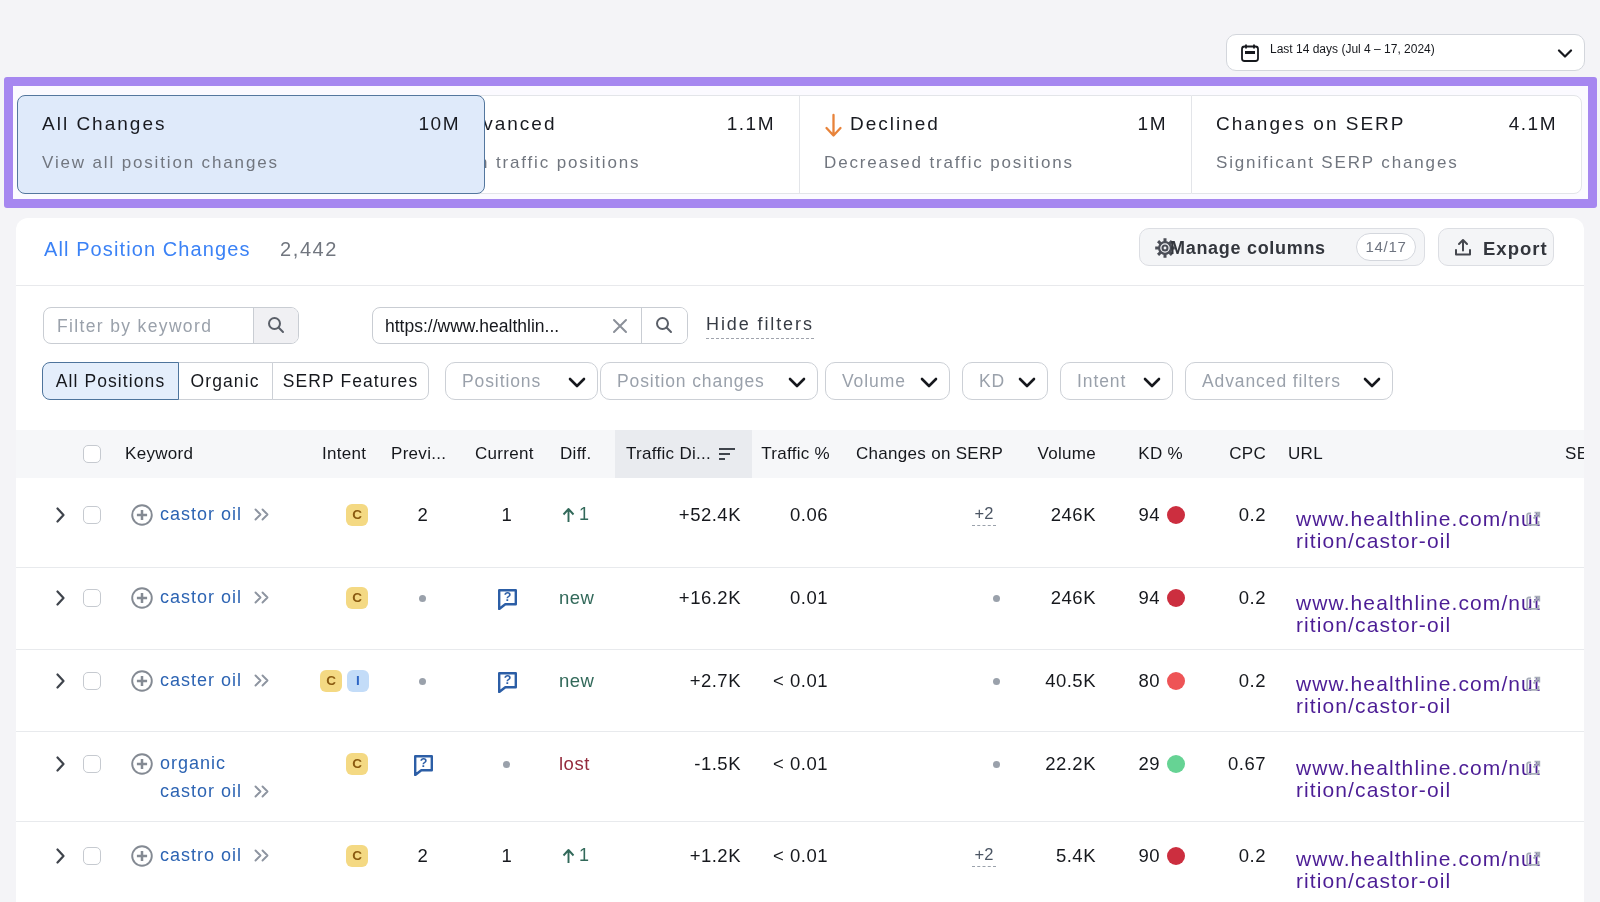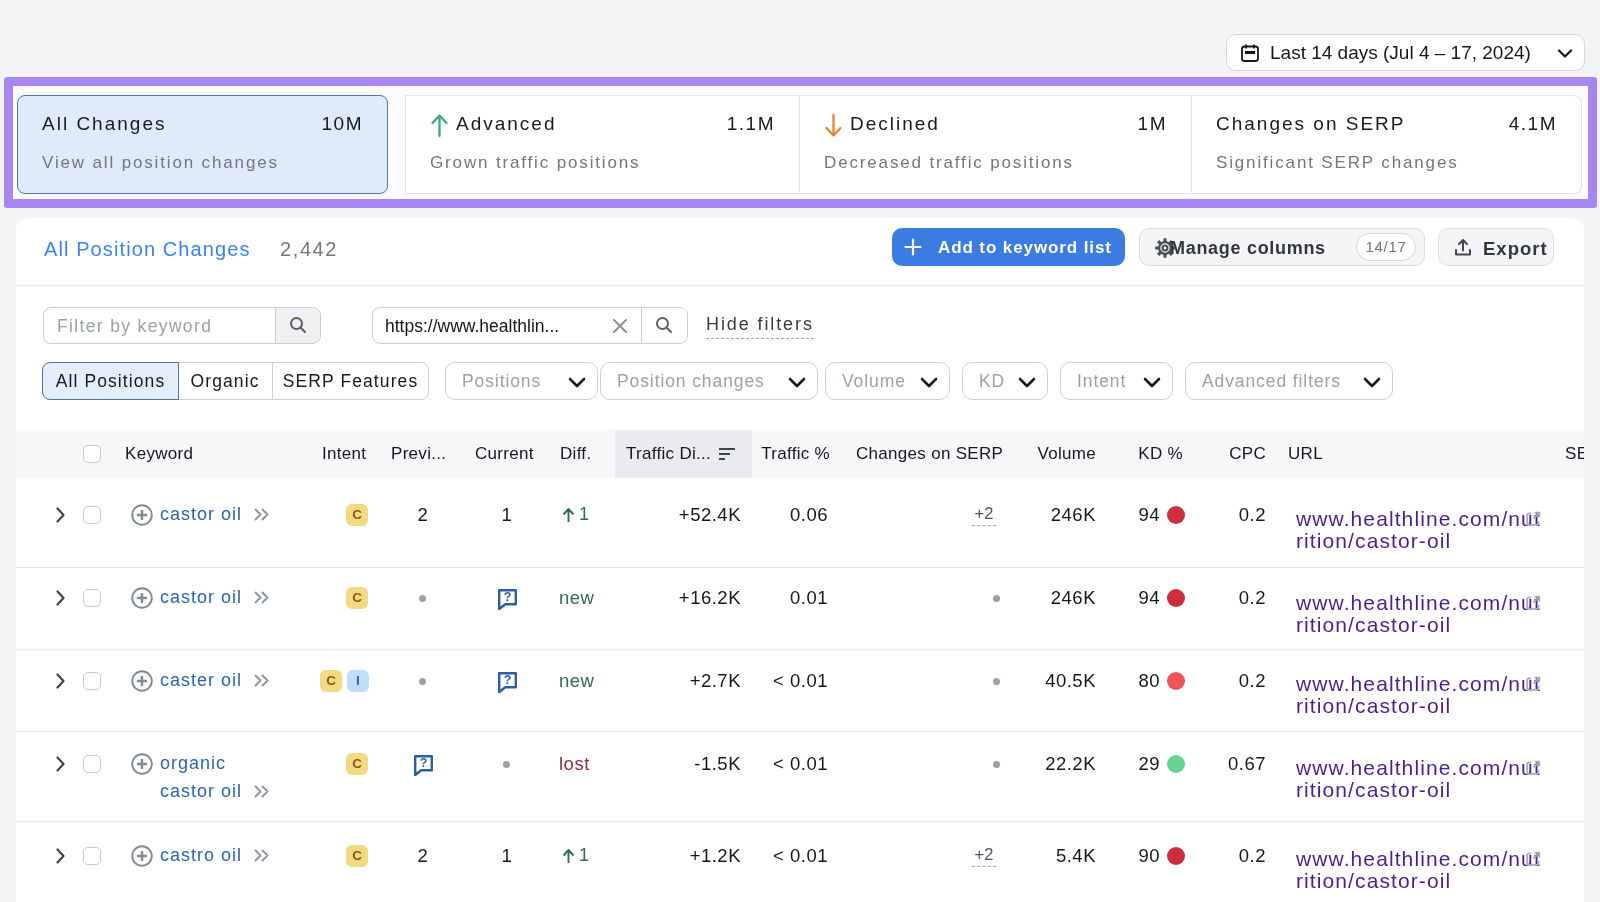--- a/index.html
+++ b/index.html
@@ -2,21 +2,21 @@
 <html><head>
 <meta charset="utf-8">
 <style>
 * { margin:0; padding:0; box-sizing:border-box; }
 html,body { width:1600px; height:902px; overflow:hidden; }
 body { background:#f4f4f7; font-family:"Liberation Sans", sans-serif; position:relative; }
 .abs { position:absolute; }
 
 
 #datebtn { left:1226px; top:34px; width:359px; height:37px; background:#fff; border:1px solid #d3d6dc; border-radius:10px; }
-#datebtn .txt { position:absolute; left:43px; top:7px; font-size:19px; letter-spacing:0.3px; color:#16181d; letter-spacing:0; }
+#datebtn .txt { position:absolute; left:43px; top:7px; font-size:12px; letter-spacing:0.3px; color:#16181d; letter-spacing:0; }
 #datebtn svg { position:absolute; }
 
 
 #pframe { left:4px; top:77px; width:1593px; height:131px; background:#a687f0; border-radius:3px; }
 #pinner { position:absolute; left:9px; top:9px; right:9px; bottom:9px; background:#fbfaff; }
 .card { position:absolute; top:9px; height:99px; background:#fff; }
 .card .t { position:absolute; top:17px; font-size:19px; letter-spacing:2px; color:#181a20; }
 .card .v { position:absolute; top:17px; right:24px; font-size:19px; letter-spacing:1.5px; color:#181a20; }
 .card .s { position:absolute; top:57px; font-size:17px; letter-spacing:1.85px; color:#71767f; }
 
@@ -29,21 +29,21 @@
 #btn-add span { position:absolute; left:46px; top:10px; color:#fff; font-size:17px; font-weight:bold; letter-spacing:0.9px; }
 #btn-man { left:1123px; width:286px; background:#f4f5f7; border:1px solid #dcdee3; }
 #btn-man span { position:absolute; left:30px; top:9px; color:#33363d; font-size:18px; font-weight:bold; letter-spacing:0.7px; }
 #btn-man .badge { position:absolute; left:216px; top:4px; width:60px; height:28px; background:#fff; border:1px solid #d4d7dd; border-radius:14px; font-size:15px; color:#6e7480; text-align:center; line-height:26px; font-weight:normal; }
 #btn-exp { left:1422px; width:116px; background:#f4f5f7; border:1px solid #dcdee3; }
 #btn-exp span { position:absolute; left:44px; top:9px; color:#33363d; font-size:18.5px; font-weight:bold; letter-spacing:1px; }
 #phdivider { left:0; top:67px; width:1568px; height:1px; background:#e8e9ec; }
 
 
 .inp { position:absolute; top:89px; height:37px; background:#fff; border:1px solid #c9cdd3; border-radius:8px; }
-#inp1 { left:27px; width:278px;text-align:center; }
+#inp1 { left:27px; width:256px;text-align:center; }
 #inp1 .ph { position:absolute; left:13px; top:8px; font-size:17.5px; letter-spacing:1.35px; color:#9aa1ab; }
 #inp1 .seg { position:absolute; right:0; top:0; width:45px; height:35px; background:#f0f0f3; border-left:1px solid #c9cdd3; border-radius:0 7px 7px 0; }
 #inp2 { left:356px; width:316px; }
 #inp2 .tx { position:absolute; left:12px; top:8px; font-size:17.5px; color:#16181d; }
 #inp2 .seg { position:absolute; right:0; top:0; width:46px; height:35px; background:#fff; border-left:1px solid #c9cdd3; border-radius:0 7px 7px 0; }
 #hidef { left:690px; top:96px; font-size:18px; letter-spacing:1.9px; color:#363b44; border-bottom:1px dashed #a0a4ad; padding-bottom:3px; }
 
 
 .chip { position:absolute; top:144px; height:38px; background:#fff; border:1px solid #ccd0d6; border-radius:10px; font-size:17.5px; color:#9aa1ab; }
 .chip .lb { position:absolute; left:16px; top:8px; white-space:nowrap; letter-spacing:0.9px; }
@@ -83,21 +83,21 @@
     <rect x="5" y="8" width="10" height="3" fill="#16181d"></rect>
   </svg>
   <span class="txt">Last 14 days (Jul 4 – 17, 2024)</span>
   <svg width="16" height="10" viewBox="0 0 16 10" style="left:330px;top:14px;">
     <path d="M2 1.5 L8 7.5 L14 1.5" fill="none" stroke="#16181d" stroke-width="2.2" stroke-linecap="round" stroke-linejoin="round"></path>
   </svg>
 </div>
 
 <div class="abs" id="pframe">
   <div id="pinner">
-    <div class="card" id="card1" style="left:4px; width:371px; background:#dfeafa; border:1px solid #54779e; border-radius:8px; z-index:2;">
+    <div class="card" id="card1" style="left:4px; width:468px; background:#dfeafa; border:1px solid #54779e; border-radius:8px; z-index:2;">
       <span class="t" style="left:24px;">All Changes</span>
       <span class="v">10M</span>
       <span class="s" style="left:24px;">View all position changes</span>
     </div>
     <div class="card" id="card2" style="left:392px; width:394px; border:1px solid #e3e5e9; border-right:none;">
       <svg width="19" height="25" viewBox="0 0 19 25" style="position:absolute;left:24px;top:17px;">
         <path d="M9.5 23 V3.5 M2.5 10 L9.5 2.5 L16.5 10" fill="none" stroke="#3aa981" stroke-width="2.3" stroke-linecap="round" stroke-linejoin="round"></path>
       </svg>
       <span class="t" style="left:50px;">Advanced</span>
       <span class="v">1.1M</span>
@@ -116,26 +116,20 @@
       <span class="v">4.1M</span>
       <span class="s" style="left:24px;">Significant SERP changes</span>
     </div>
   </div>
 </div>
 
 <div class="abs" id="panel">
   <span class="abs" id="ph-title">All Position Changes</span>
   <span class="abs" id="ph-count">2,442</span>
 
-  <div class="btn" id="btn-add">
-    <svg width="20" height="20" viewBox="0 0 20 20" style="position:absolute;left:11px;top:9px;">
-      <path d="M10 2.5 V17.5 M2.5 10 H17.5" stroke="#fff" stroke-width="2.2" stroke-linecap="round"></path>
-    </svg>
-    <span>Add to keyword list</span>
-  </div>
   <div class="btn" id="btn-man">
     <svg width="22" height="22" viewBox="0 0 24 24" style="position:absolute;left:14px;top:8px;">
       <path d="M12.00 5.80 L12.00 1.30 M16.38 7.62 L19.57 4.43 M18.20 12.00 L22.70 12.00 M16.38 16.38 L19.57 19.57 M12.00 18.20 L12.00 22.70 M7.62 16.38 L4.43 19.57 M5.80 12.00 L1.30 12.00 M7.62 7.62 L4.43 4.43" stroke="#4b4e57" stroke-width="3.3" fill="none"></path>
         <circle cx="12" cy="12" r="6.4" fill="none" stroke="#4b4e57" stroke-width="2.4"></circle>
         <circle cx="12" cy="12" r="2.7" fill="none" stroke="#4b4e57" stroke-width="2.3"></circle>
     </svg>
     <span>Manage columns</span>
     <span class="badge">14/17</span>
   </div>
   <div class="btn" id="btn-exp">

